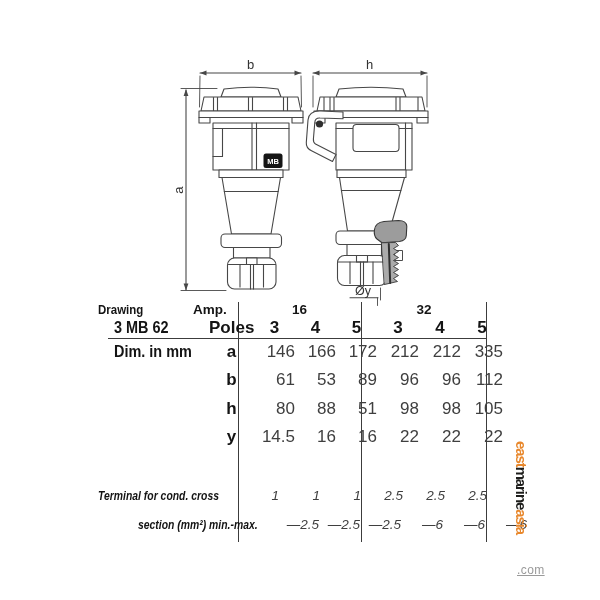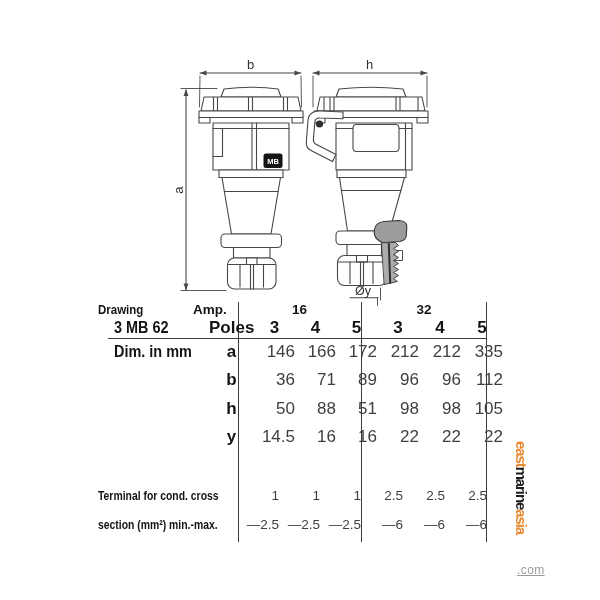--- a/index.html
+++ b/index.html
@@ -11,21 +11,21 @@
 
   
   .trow {
     position:absolute; left:114px; width:389px; height:20px;
     display:grid; grid-template-columns:95px 45px 41px 41px 41px 42px 42px 42px;
     align-items:center; font-size:17px; color:#3f3f3f; white-space:nowrap;
   }
   .trow2 {
     position:absolute; left:98px; width:389px; height:20px;
     display:grid; grid-template-columns:140px 41px 41px 41px 42px 42px 42px;
-    align-items:center; font-size:13.5px; color:#3f3f3f; white-space:nowrap;
+    align-items:center; font-size:13.5px; color:#3f3f3f; white-space:nowrap;font-style:italic;
   }
   .hrow {
     position:absolute; left:98px; width:462px; height:19px;
     display:grid; grid-template-columns:95px 45px 123px 126px;
     align-items:center; font-size:13.5px; white-space:nowrap;
   }
   .lbl  { font-weight:bold; color:#141414; text-align:left; }
   .dimc { font-weight:bold; color:#141414; text-align:center; }
   .grp  { font-weight:bold; color:#141414; text-align:center; }
   .val  { text-align:right; }
@@ -231,32 +231,32 @@
     <span class="val">166</span>
     <span class="val">172</span>
     <span class="val">212</span>
     <span class="val">212</span>
     <span class="val">335</span>
   </div>
 
   <div class="trow" style="top:370px;">
     <span></span>
     <span class="dimc">b</span>
-    <span class="val">36</span>
-    <span class="val">71</span>
+    <span class="val">61</span>
+    <span class="val">53</span>
     <span class="val">89</span>
     <span class="val">96</span>
     <span class="val">96</span>
     <span class="val">112</span>
   </div>
 
   <div class="trow" style="top:399px;">
     <span></span>
     <span class="dimc">h</span>
-    <span class="val">50</span>
+    <span class="val">80</span>
     <span class="val">88</span>
     <span class="val">51</span>
     <span class="val">98</span>
     <span class="val">98</span>
     <span class="val">105</span>
   </div>
 
   <div class="trow" style="top:427px;">
     <span></span>
     <span class="dimc">y</span>
@@ -271,21 +271,21 @@
   <div class="trow2" style="top:485px;">
     <span class="tlbl">Terminal for cond. cross</span>
     <span class="val">1</span>
     <span class="val">1</span>
     <span class="val">1</span>
     <span class="val">2.5</span>
     <span class="val">2.5</span>
     <span class="val">2.5</span>
   </div>
 
-  <div class="trow2" style="top:514px;">
+  <div class="trow2" style="top:514px;margin-left:40px;">
     <span class="tlbl">section (mm²) min.-max.</span>
     <span class="val">—2.5</span>
     <span class="val">—2.5</span>
     <span class="val">—2.5</span>
     <span class="val">—6</span>
     <span class="val">—6</span>
     <span class="val">—6</span>
   </div>
 
   <div id="watermark">

